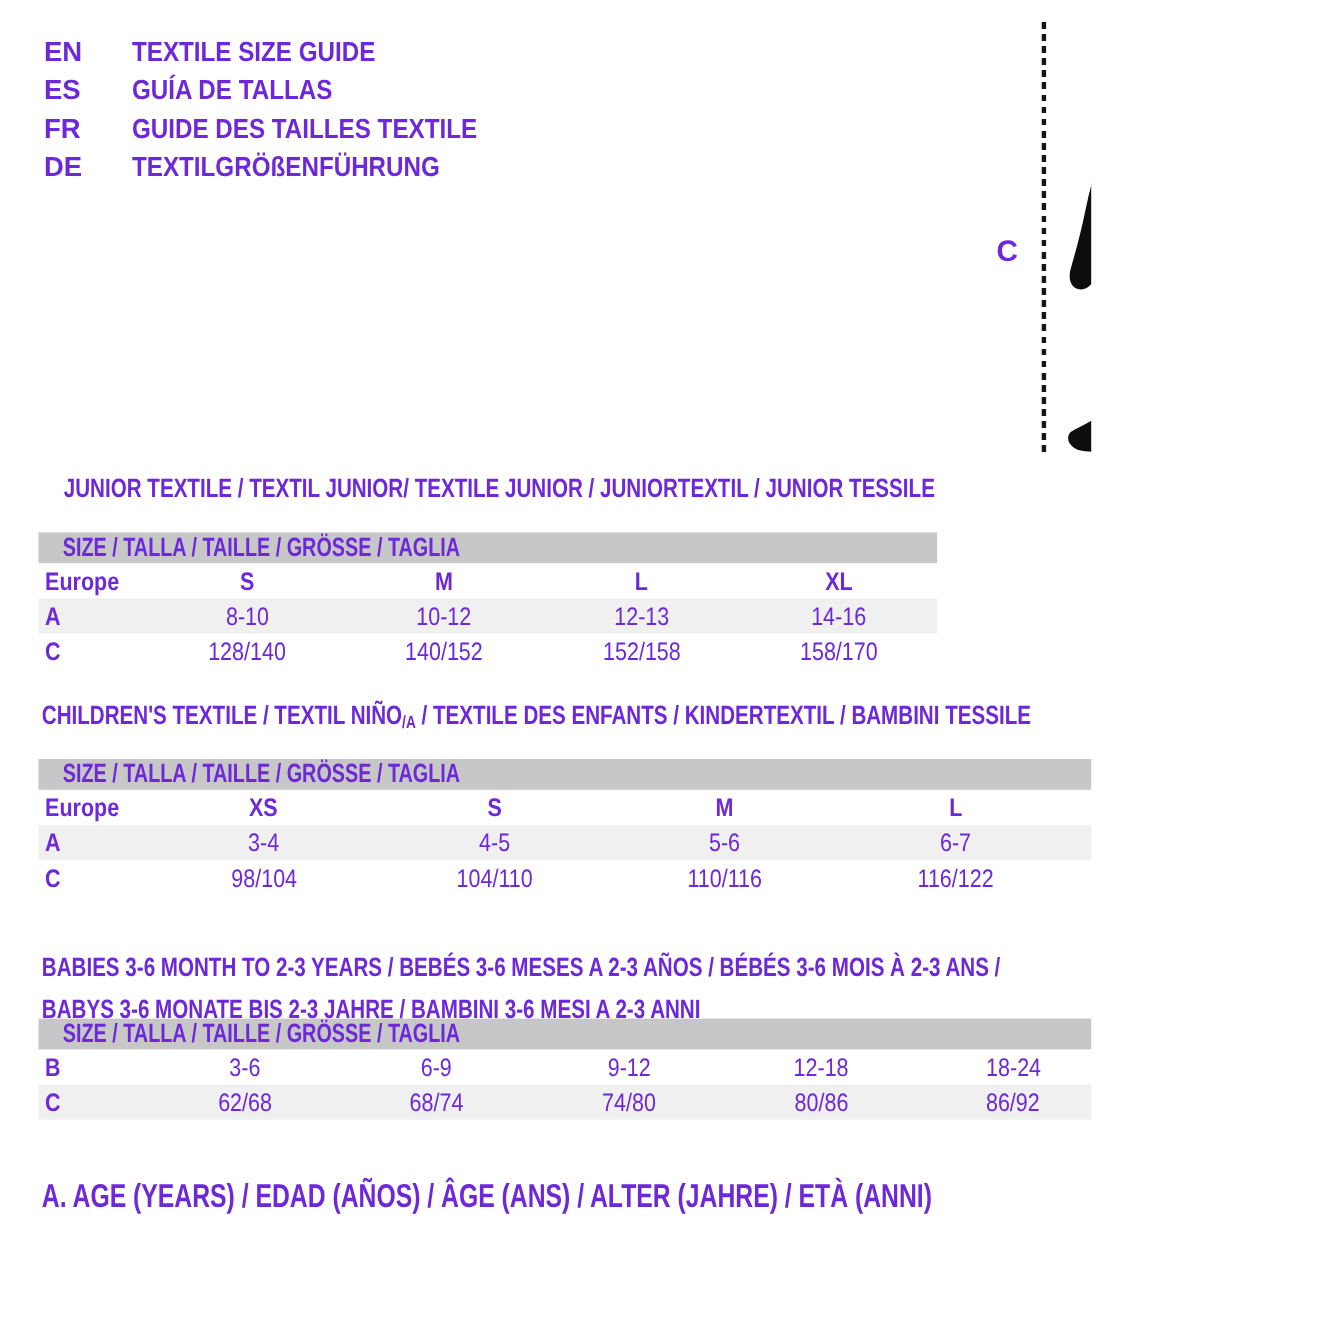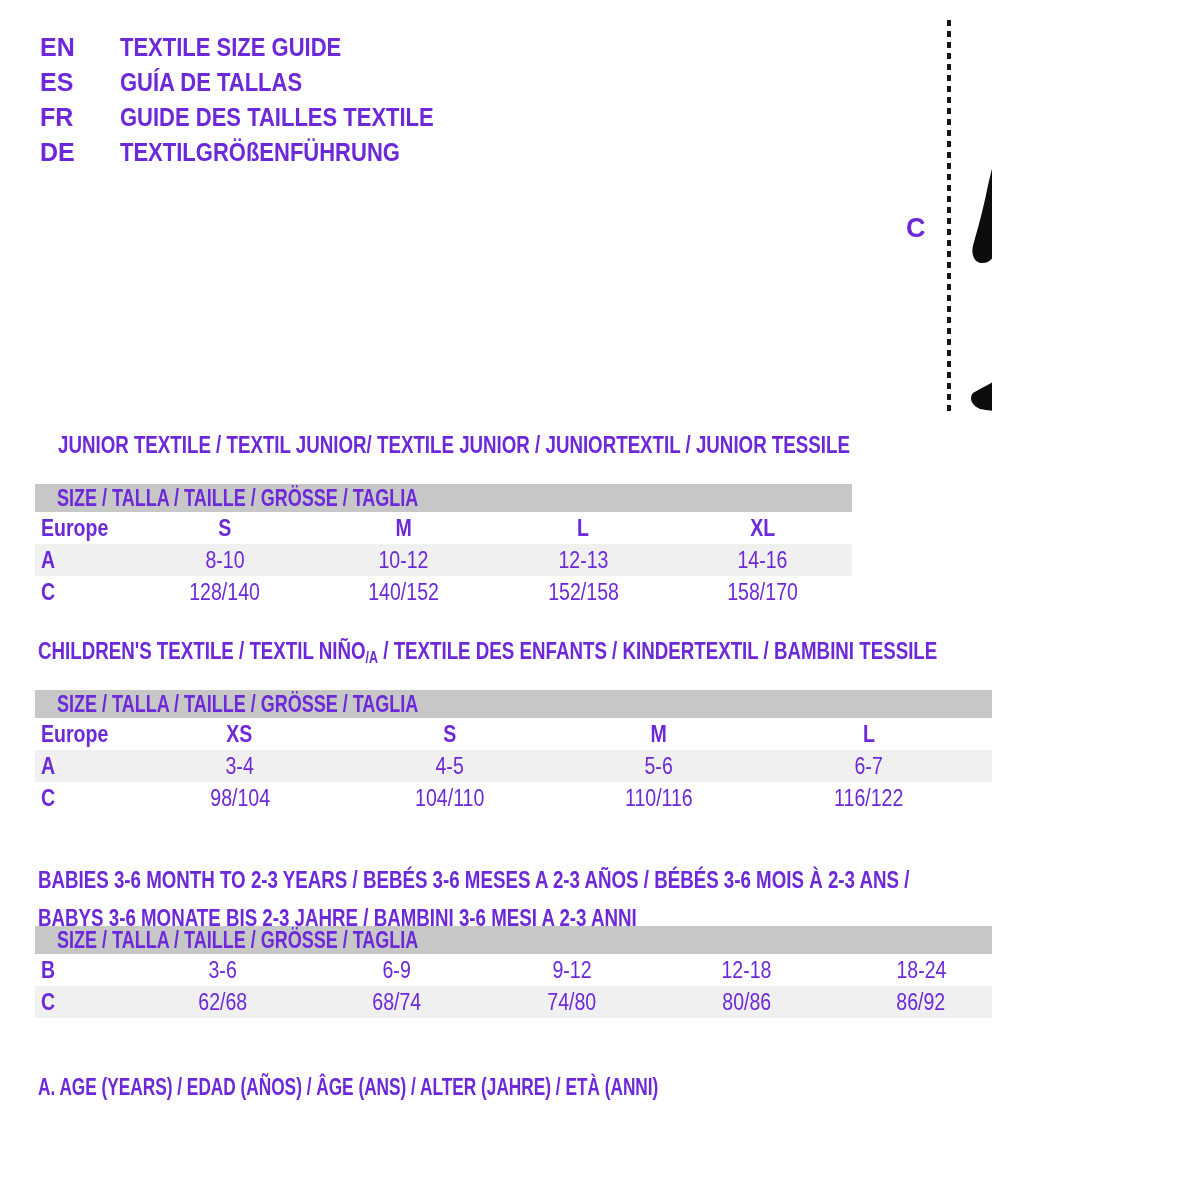--- a/index.html
+++ b/index.html
@@ -41,21 +41,21 @@
   .thead .cx { --sx:0.75; }
   .trow { height:32px; display:flex; align-items:center; font-size:23px; }
   .trow.stripe { background:#f0f0f0; }
   .col0 { width:100px; padding-left:6px; font-weight:700; box-sizing:border-box; }
   .col0 .cx { --sx:0.85; }
   .colv { flex:1; display:flex; justify-content:center; align-items:center; }
   .sizes .colv { font-weight:700; }
 
   
   .legend { position:absolute; left:38px; top:1071px; }
-  .legend-line { height:33px; display:flex; align-items:center; font-size:23px; font-weight:700;text-align:center; }
+  .legend-line { height:33px; display:flex; align-items:center; font-size:30px; font-weight:700;text-align:center; }
   .legend-line .cx { --sx:0.75; }
 </style>
 </head>
 <body>
 
 <div class="canvas">
 
   <div class="lang-block">
     <div class="lang-row">
       <span class="lang-code">EN</span>

